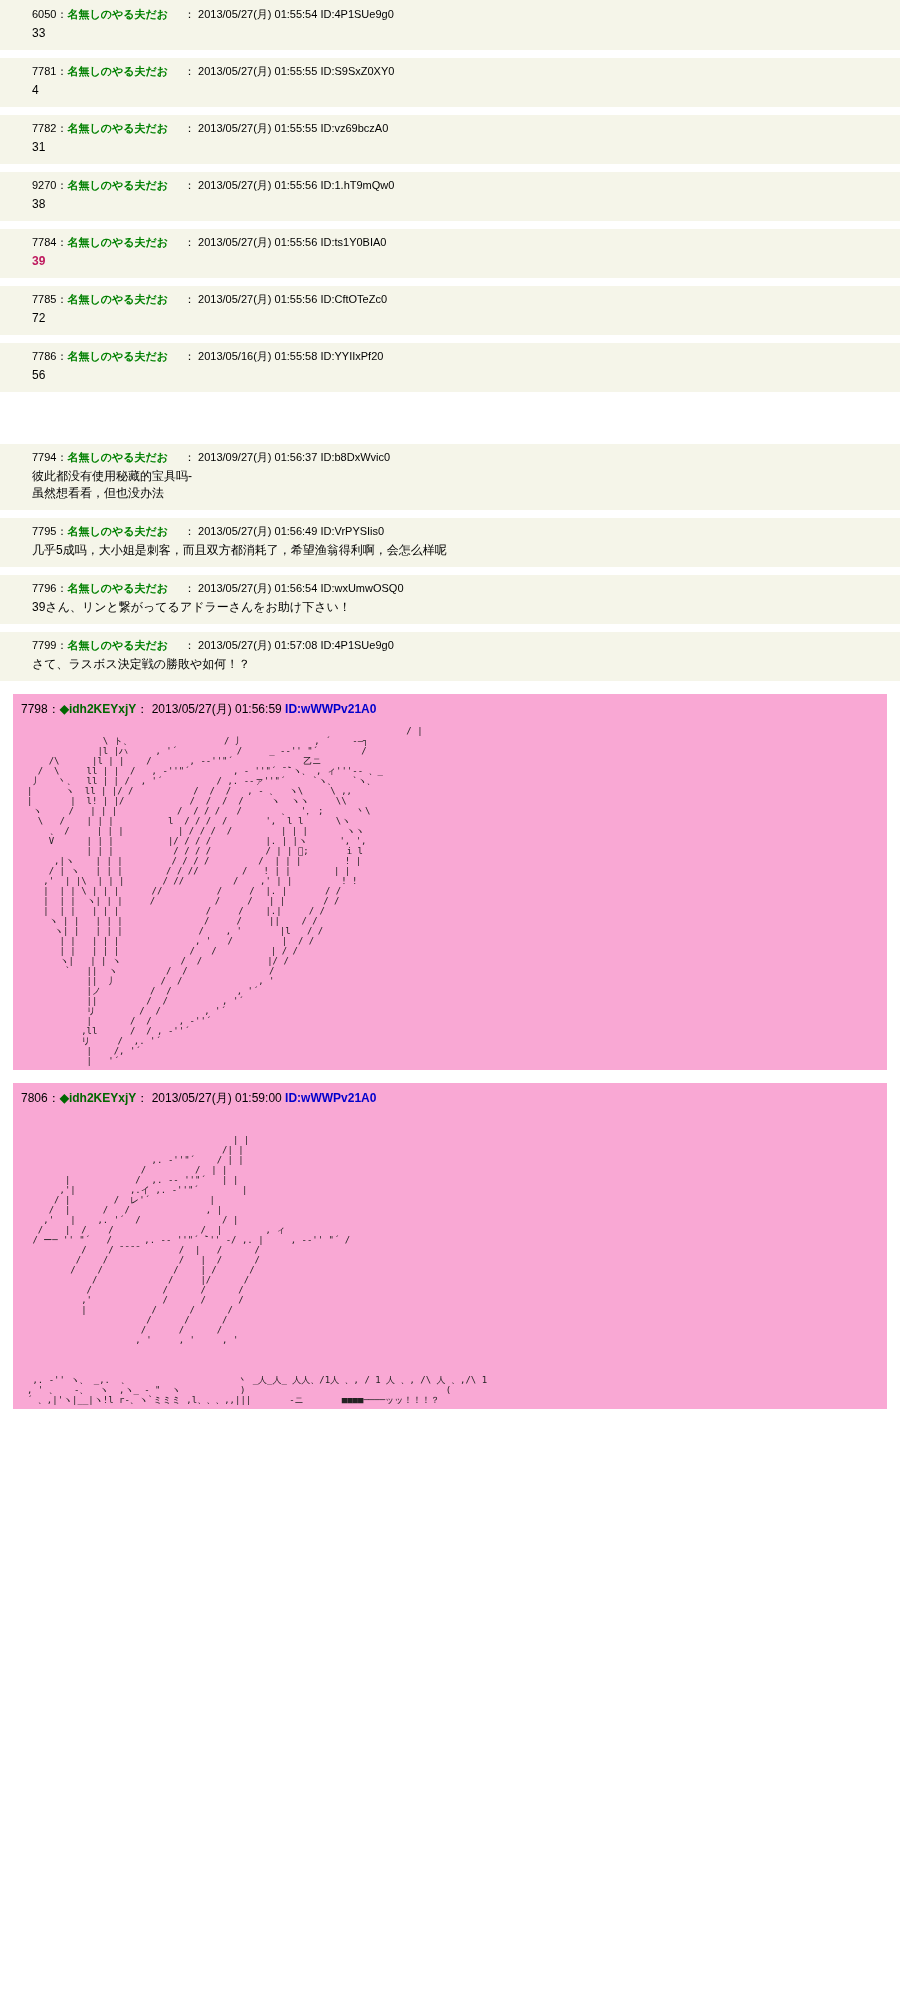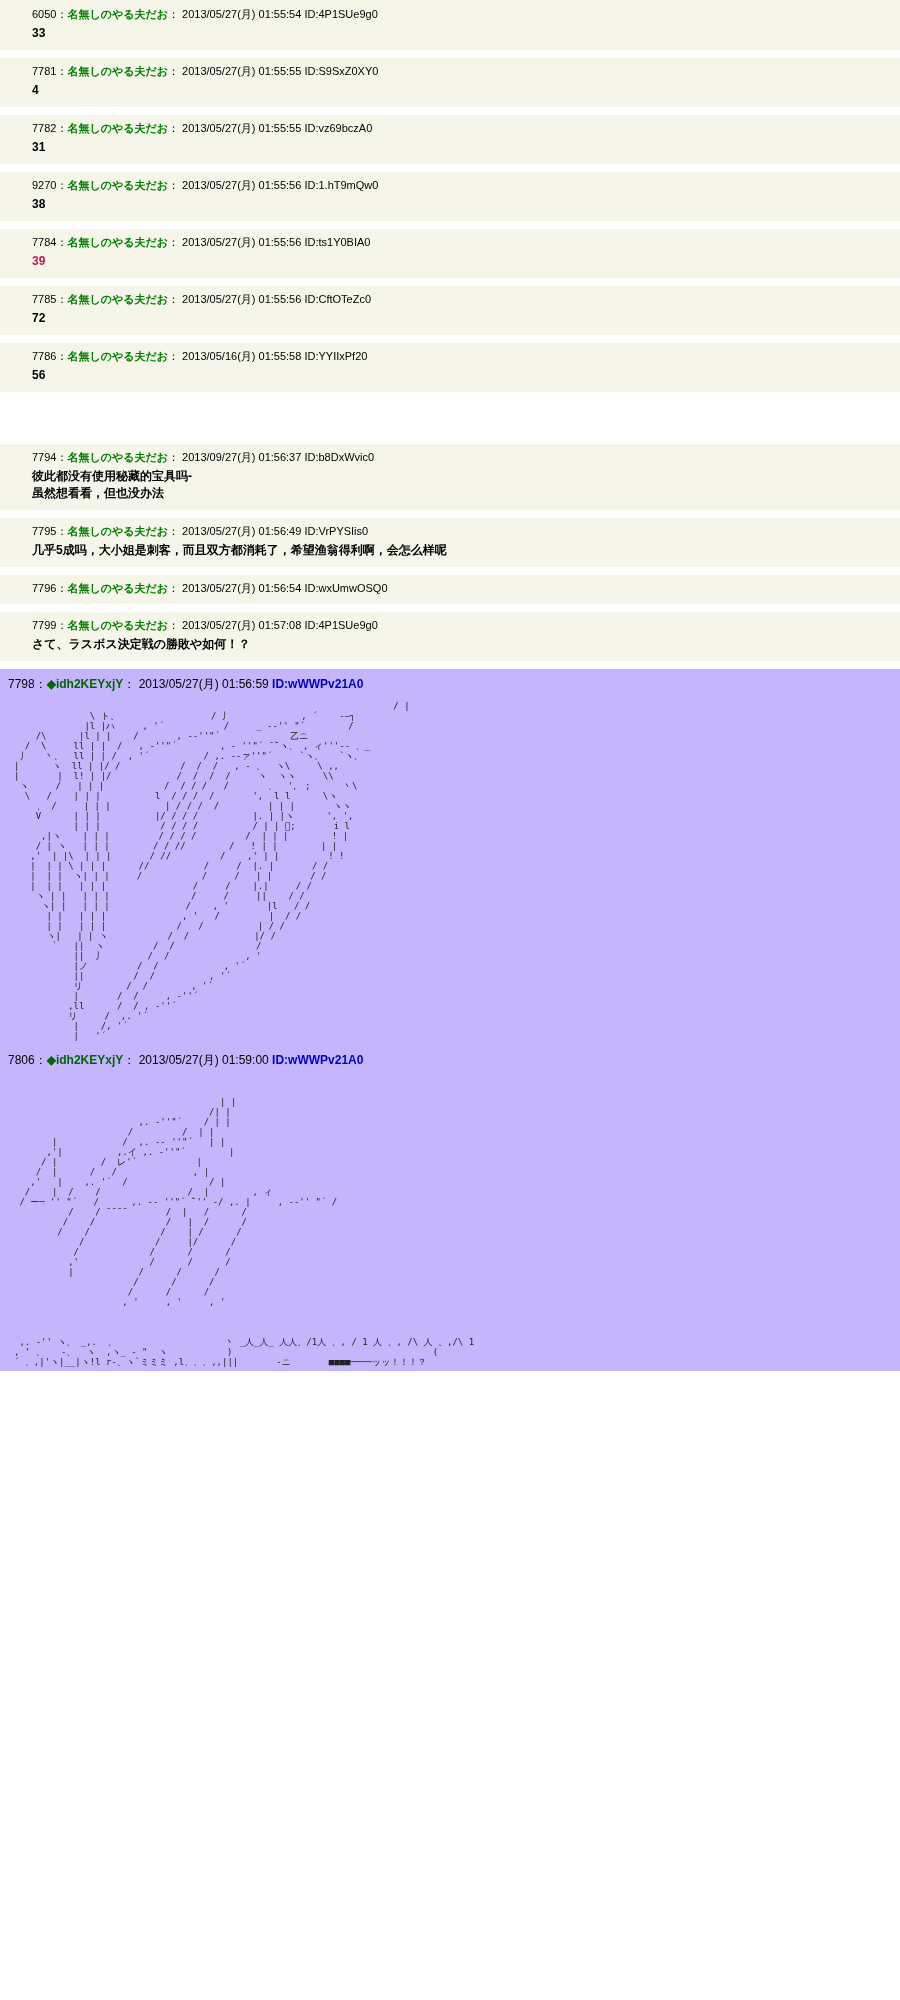--- a/index.html
+++ b/index.html
@@ -39,46 +39,47 @@
   }
   .sep {
     color: #000000;
   }
   .handle {
     color: #008000;
     font-weight: bold;
   }
   .date {
     color: #000000;
+    margin-left: 16px;
   }
   .uid {
     color: #000000;
   }
   .post-body {
     font-size: 12px;
     line-height: 17px;
     padding-top: 3px;
     font-weight: bold;
     color: #000000;
     white-space: pre-wrap;
   }
   .post-body.plain {
-    font-weight: bold;
+    font-weight: normal;
   }
   .post-body.red {
     color: #be185d;
   }
   .gap-big {
     height: 44px;
   }
   
   .aa-post {
-    background: #c4b5fd;
+    background: #f9a8d4;
     padding: 0;
-    margin: 0;
+    margin: 13px;
   }
   .aa-head {
     font-size: 12px;
     line-height: 18px;
     padding: 6px 0 4px 8px;
     white-space: nowrap;
   }
   .aa-head .aa-num { color: #000000; }
   .aa-head .trip {
     color: #006600;
@@ -176,20 +177,21 @@
   <div class="post">
     <div class="post-inner">
       <div class="post-head"><span class="post-num">7795</span><span class="sep">：</span><span class="handle">名無しのやる夫だお</span><span class="date">： 2013/05/27(月) 01:56:49</span> <span class="uid">ID:VrPYSIis0</span></div>
       <div class="post-body plain">几乎5成吗，大小姐是刺客，而且双方都消耗了，希望渔翁得利啊，会怎么样呢</div>
     </div>
   </div>
 
   <div class="post">
     <div class="post-inner">
       <div class="post-head"><span class="post-num">7796</span><span class="sep">：</span><span class="handle">名無しのやる夫だお</span><span class="date">： 2013/05/27(月) 01:56:54</span> <span class="uid">ID:wxUmwOSQ0</span></div>
+      <div class="post-body plain">39さん、リンと繋がってるアドラーさんをお助け下さい！</div>
     </div>
   </div>
 
   <div class="post">
     <div class="post-inner">
       <div class="post-head"><span class="post-num">7799</span><span class="sep">：</span><span class="handle">名無しのやる夫だお</span><span class="date">： 2013/05/27(月) 01:57:08</span> <span class="uid">ID:4P1SUe9g0</span></div>
       <div class="post-body plain">さて、ラスボス決定戦の勝敗や如何！？</div>
     </div>
   </div>
 

